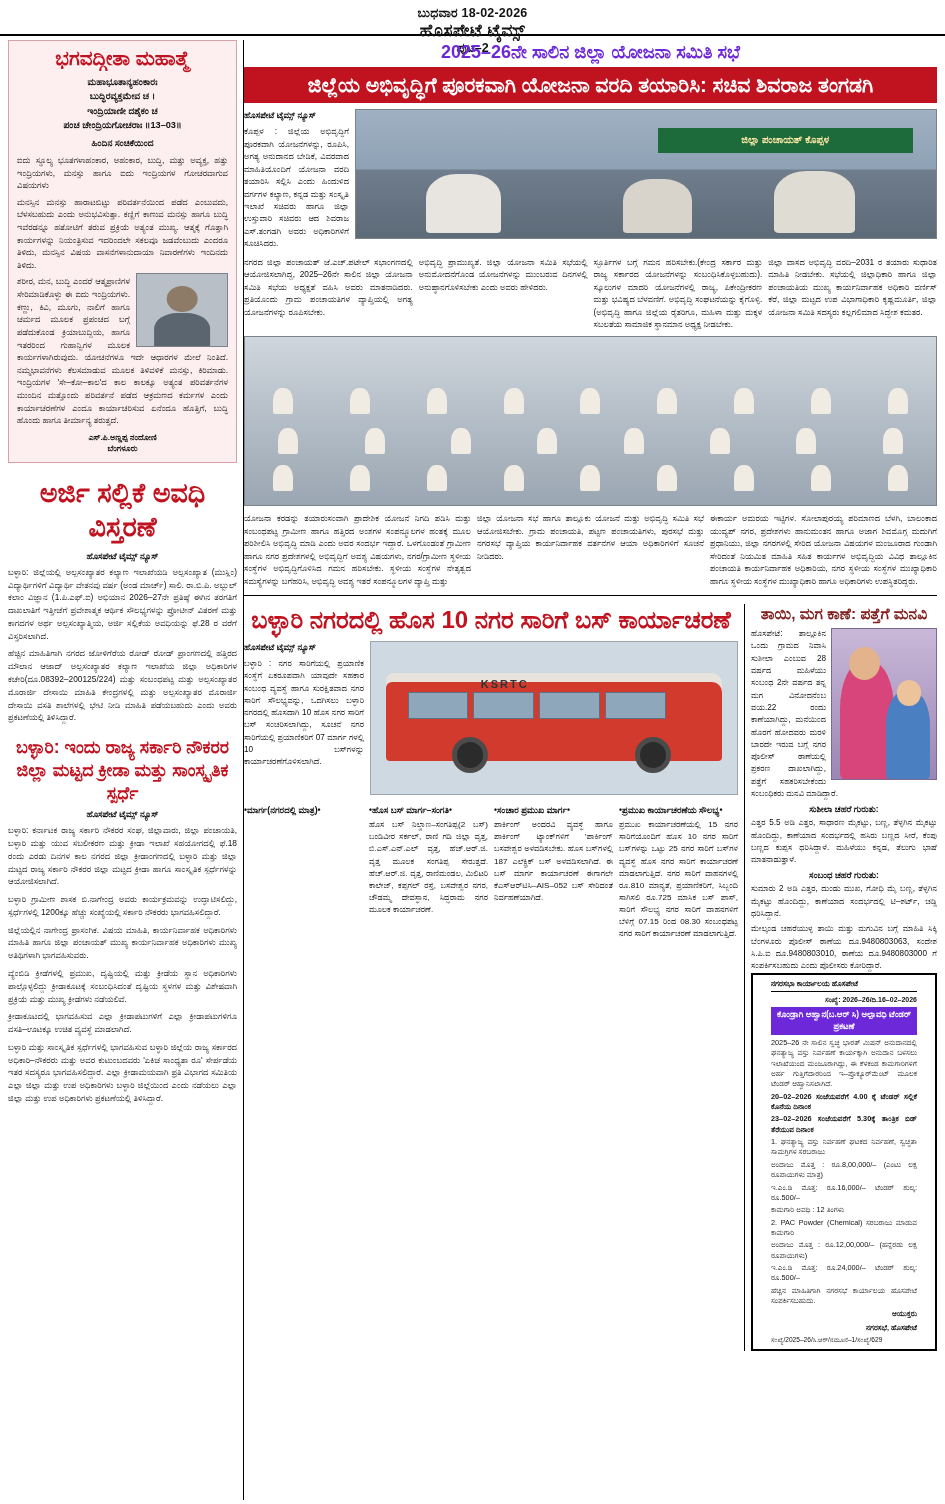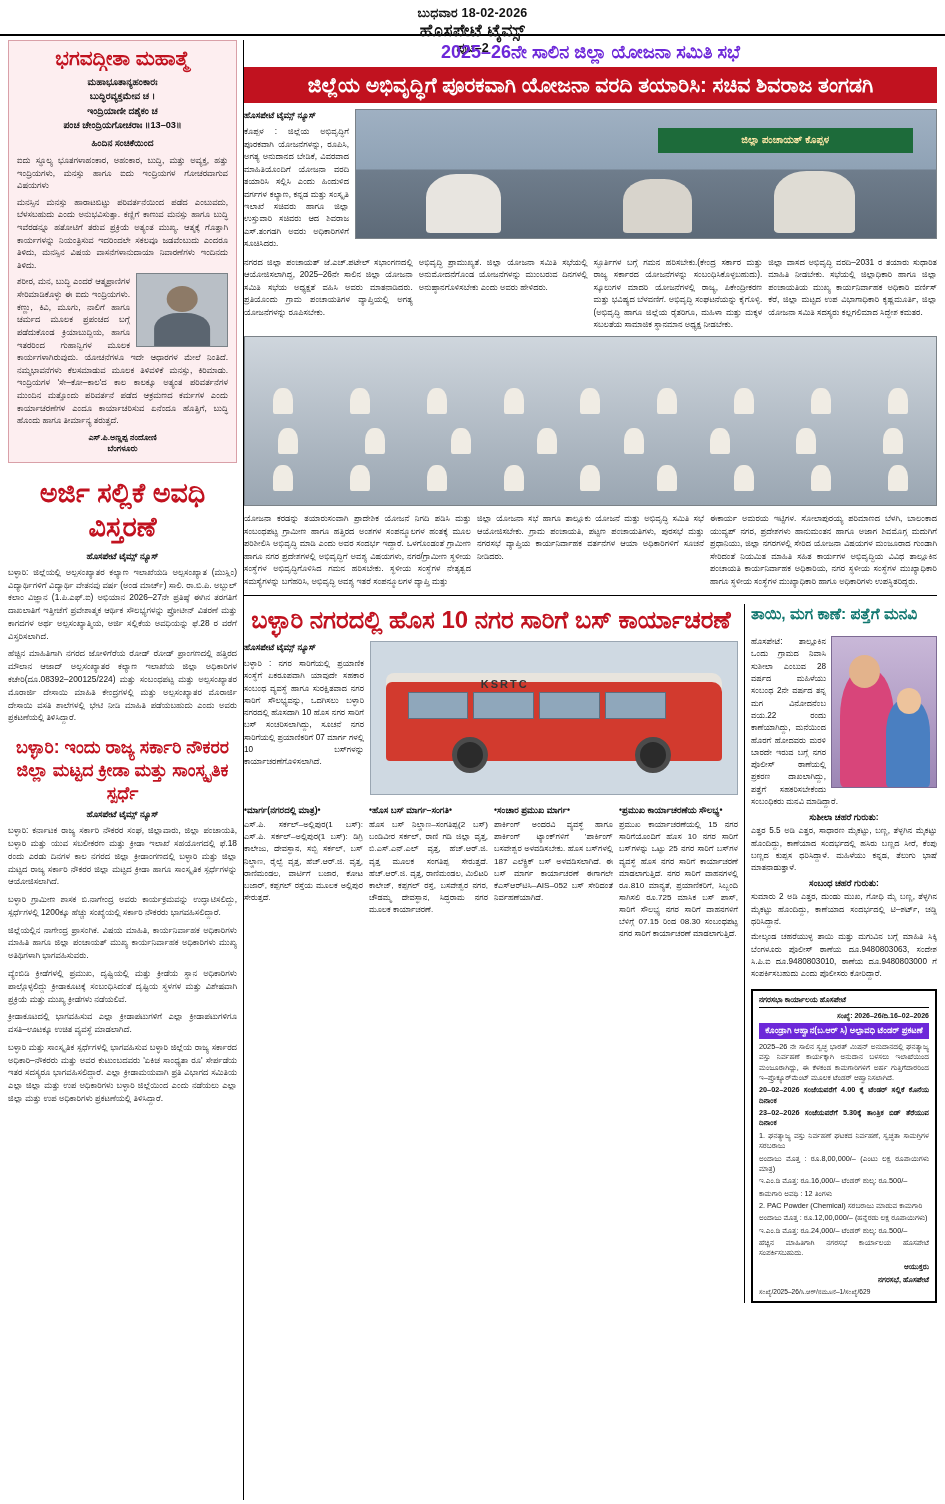--- a/index.html
+++ b/index.html
@@ -341,24 +341,25 @@
   }
   .four-col > div { flex: 1 1 0; }
   .subhead {
     font-weight: bold;
     font-size: 8.6px;
     margin: 3px 0 2px 0;
   }
   
   .hl-thai {
     font-size: 15.5px;
-    color: #0f766e;
-    font-weight: bold;
+    color: #7f1d1d;
+    font-weight: bold;
+    text-align: center;
     line-height: 1.3;
-    margin-bottom: 12px;
+    margin-bottom: 4px;
   }
   .thai-photo {
     float: right;
     width: 104px;
     height: 150px;
     margin: 0 0 4px 5px;
     background: linear-gradient(#c9b8d8, #9c86b5);
     border: 1px solid #7d6a93;
     position: relative;
     overflow: hidden;
@@ -401,22 +402,21 @@
   }
   .small-txt {
     font-size: 8.2px;
     line-height: 1.5;
     text-align: justify;
   }
   .center-b { text-align: center; font-weight: bold; font-size: 8.6px; margin: 4px 0 2px;}
   
   .tender {
     border: 2px solid #000;
-    margin-top: 8px;
-    padding: 4px 6px;
+    padding: 4px 18px;
     box-sizing: border-box;
     font-size: 7.3px;
     line-height: 1.42;
   }
   .tender .t-top {
     display: flex;
     justify-content: space-between;
     font-weight: bold;
     font-size: 7.4px;
     border-bottom: 1px solid #000;
@@ -582,21 +582,20 @@
                 <div class="bus-win" style="left:64%;width:16%"></div>
                 <div class="bus-wheel" style="left:22%"></div>
                 <div class="bus-wheel" style="left:72%"></div>
               </div>
             </div>
           </div>
 
           <div class="four-col">
             <div>
               <div class="subhead">•ಮಾರ್ಗ(ನಗರದಲ್ಲಿ ಮಾತ್ರ)•</div>
-              <div>ಎಸ್.ಪಿ. ಸರ್ಕಲ್–ಅಲ್ಲಿಪುರ(1 ಬಸ್): ಎಸ್.ಪಿ. ಸರ್ಕಲ್–ಅಲ್ಲಿಪುರ(1 ಬಸ್): ಡಿಗ್ರಿ ಕಾಲೇಜು, ದೇವಸ್ಥಾನ, ಸಬ್ಬಿ ಸರ್ಕಲ್, ಬಸ್ ನಿಲ್ದಾಣ, ರೈಲ್ವೆ ವೃತ್ತ, ಹೆಚ್.ಆರ್.ಜಿ. ವೃತ್ತ, ರಾಣಿಮಂಡಲ, ವಾರ್ಟಿಗೆ ಬಜಾರ, ಕೋಟ ಬಜಾರ್, ಕಪ್ಪಗಲ್ ರಸ್ತೆಯ ಮೂಲಕ ಅಲ್ಲಿಪುರ ಸೇರುತ್ತದೆ.</div>
             </div>
             <div>
               <div class="subhead">•ಹೊಸ ಬಸ್ ಮಾರ್ಗ–ಸಂಗತಿ•</div>
               <div>ಹೊಸ ಬಸ್ ನಿಲ್ದಾಣ–ಸಂಗತಿಪ್ಪ(2 ಬಸ್) ಬಂಡಿವೀರ ಸರ್ಕಲ್, ರಾಣಿ ಗಡಿ ಜಿಲ್ಲಾ ವೃತ್ತ, ಬಿ.ಎಸ್.ಎನ್.ಎಲ್ ವೃತ್ತ, ಹೆಚ್.ಆರ್.ಜಿ. ವೃತ್ತ ಮೂಲಕ ಸಂಗತಿಪ್ಪ ಸೇರುತ್ತದೆ. ಹೆಚ್.ಆರ್.ಜಿ. ವೃತ್ತ, ರಾಣಿಮಂಡಲ, ಮಿಲಿಟರಿ ಕಾಲೇಜ್, ಕಪ್ಪಗಲ್ ರಸ್ತೆ, ಬಸವೇಶ್ವರ ನಗರ, ಚೌಡಮ್ಮ ದೇವಸ್ಥಾನ, ಸಿದ್ಧರಾಮ ನಗರ ಮೂಲಕ ಕಾರ್ಯಾಚರಣೆ.</div>
             </div>
             <div>
               <div class="subhead">•ಸಂಚಾರ ಪ್ರಮುಖ ಮಾರ್ಗ•</div>
               <div>ಪಾರ್ಕಿಂಗ್ ಅಂದರವಿ ವ್ಯವಸ್ಥೆ ಹಾಗೂ ಪಾರ್ಕಿಂಗ್ ಟ್ಯಾಂಕ್‌ಗಳಿಗೆ 'ಪಾರ್ಕಿಂಗ್ ಬಸವೇಶ್ವರ ಅಳವಡಿಸಬೇಕು. ಹೊಸ ಬಸ್‌ಗಳಲ್ಲಿ 187 ಎಲೆಕ್ಟ್ರಿಕ್ ಬಸ್ ಅಳವಡಿಸಲಾಗಿದೆ. ಈ ಬಸ್ ಮಾರ್ಗ ಕಾರ್ಯಾಚರಣೆ ಈಗಾಗಲೇ ಕೆಎಸ್‌ಆರ್‌ಟಿಸಿ–AIS–052 ಬಸ್ ಸೇರಿದಂತೆ ನಿರ್ವಹಣೆಯಾಗಿದೆ.</div>
             </div>
             <div>

